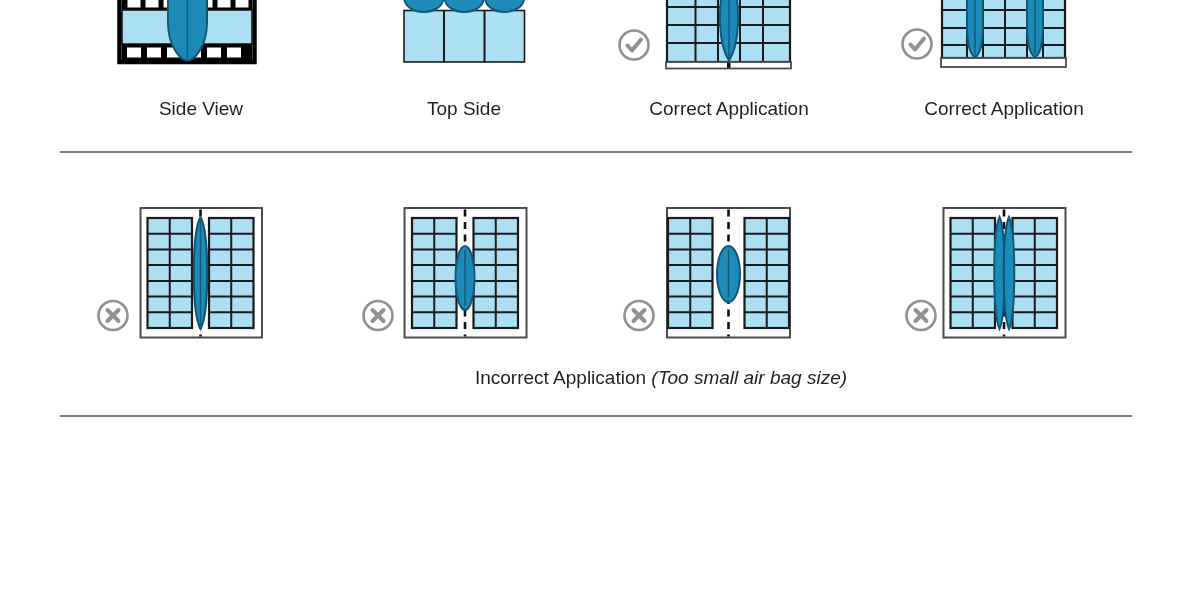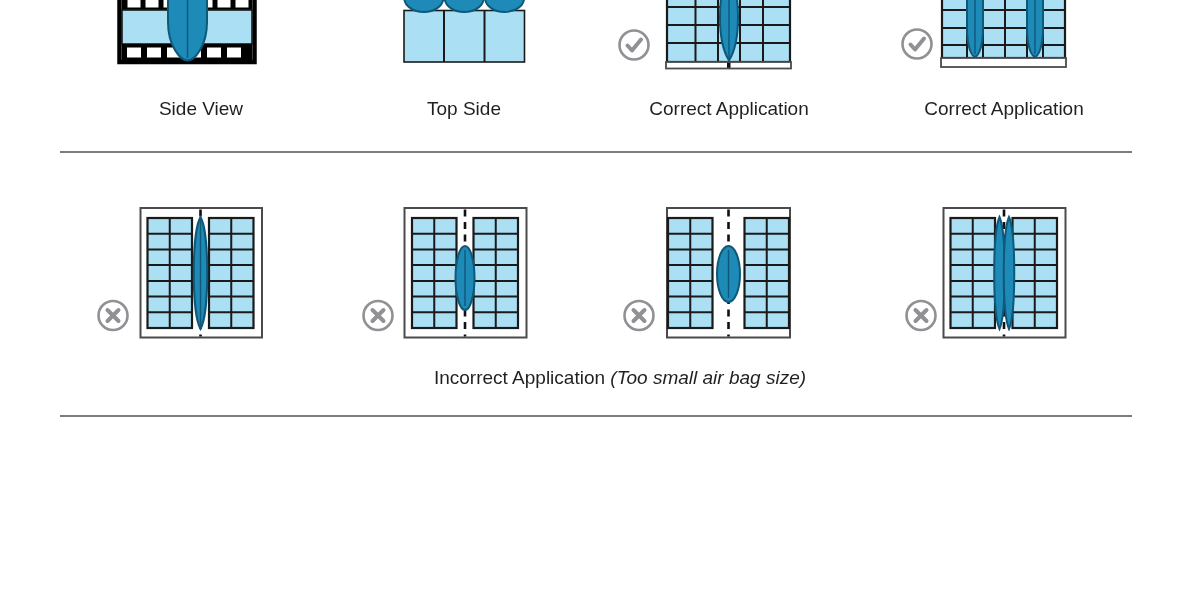--- a/index.html
+++ b/index.html
@@ -208,17 +208,17 @@
       <ellipse cx="1048.5" cy="466.5" rx="28.5" ry="10.5" class="bag"></ellipse>
       <use href="#ic-check" x="905" y="569"></use>
     </g>
   </svg>
 
   <div class="lbl" style="left:201px;top:99px;">Side View</div>
   <div class="lbl" style="left:464px;top:99px;">Top Side</div>
   <div class="lbl" style="left:729px;top:99px;">Correct Application</div>
   <div class="lbl" style="left:1004px;top:99px;">Correct Application</div>
 
-  <div class="caption" style="left:620px;top:367px;">
+  <div class="caption" style="left:661px;top:367px;">
     <span>Incorrect Application </span><span class="it">(Too small air bag size)</span>
   </div>
 
 </div>
 
 </body></html>

